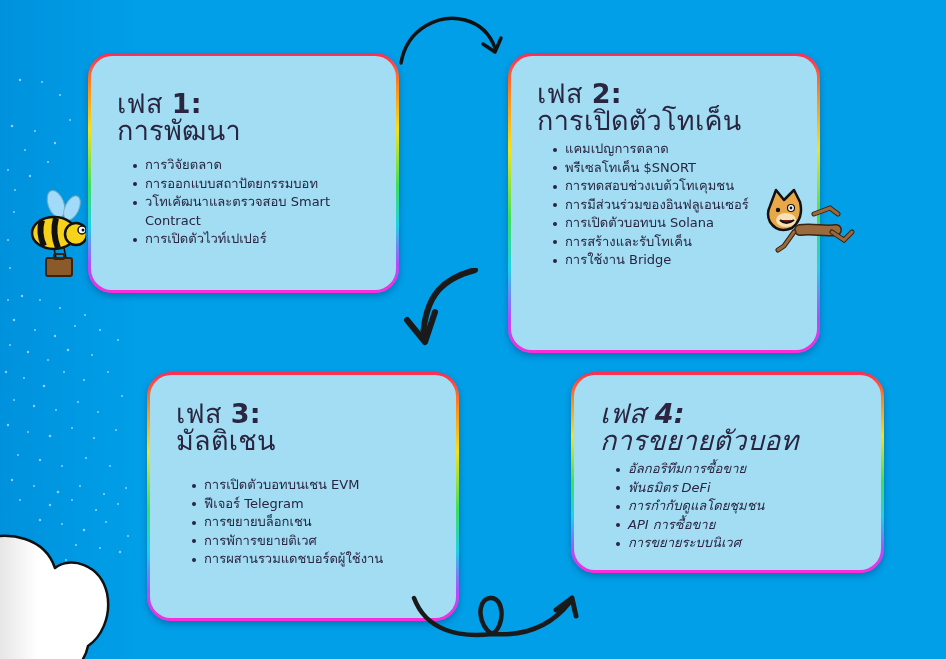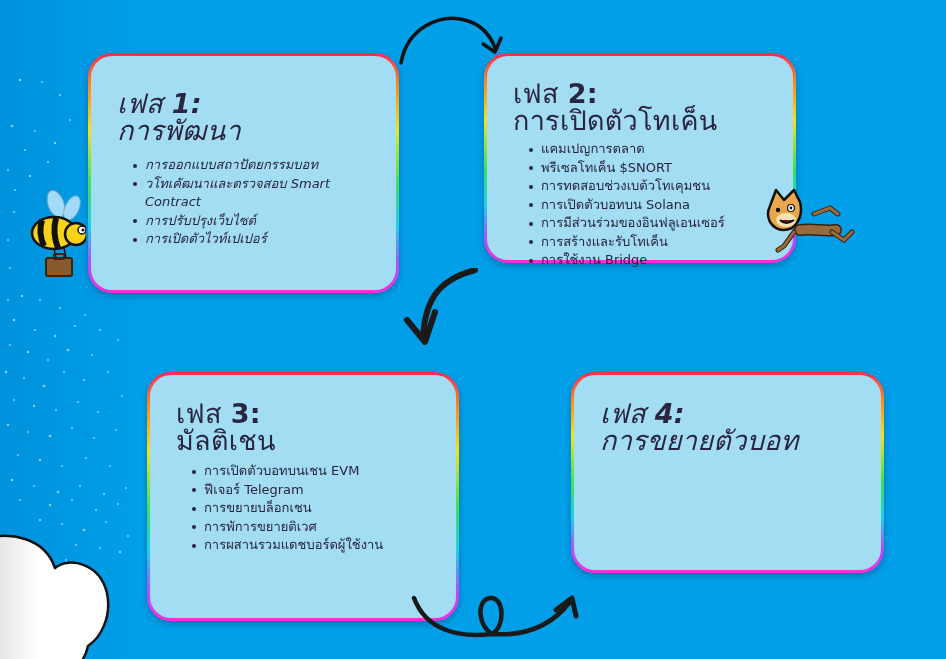--- a/index.html
+++ b/index.html
@@ -49,30 +49,30 @@
     padding-left: 14px;
     color: #2a2540;
   }
   .phase-list li::before {
     content: "";
     position: absolute; left: 2px; top: 7.5px;
     width: 4px; height: 4px; border-radius: 50%;
     background: #2a2540;
   }
   #box1 { left: 88px; top: 53px; width: 311px; height: 240px; }
-  #box2 { left: 484px; top: 53px; width: 312px; height: 210px; }
+  #box2 { left: 508px; top: 53px; width: 312px; height: 300px; }
   #box3 { left: 147px; top: 372px; width: 312px; height: 249px; }
   #box4 { left: 571px; top: 372px; width: 313px; height: 201px; }
-  #box1 .phase-inner { padding-top: 34px; font-style: italic; }
+  #box1 .phase-inner { padding-top: 34px; }
   #box2 .phase-inner { padding-top: 24px; }
   #box3 .phase-inner { padding-top: 25px; }
   #box4 .phase-inner { padding-top: 25px; font-style: italic; }
   #box1 .phase-list { margin-top: 12px; }
   #box2 .phase-list { margin-top: 6px; }
-  #box3 .phase-list { margin-top: 8px; }
+  #box3 .phase-list { margin-top: 22px; }
   #box4 .phase-list { margin-top: 6px; }
   .deco { position: absolute; }
 </style>
 </head>
 <body>
 
 <div class="bg-left"></div>
 
 <svg class="stars" viewBox="0 0 160 620">
   <g fill="#ffffff" opacity="0.55">
@@ -154,41 +154,41 @@
 </svg>
 
 <div class="phase-box" id="box1">
   <div class="phase-inner">
     <div class="phase-title">
       <span>เฟส</span>
       <span class="num">1:</span><br>
       <span>การพัฒนา</span>
     </div>
     <ul class="phase-list">
+      <li>การวิจัยตลาด</li>
       <li>การออกแบบสถาปัตยกรรมบอท</li>
       <li style="width:230px">วโทเคัฒนาและตรวจสอบ Smart Contract</li>
-      <li>การปรับปรุงเว็บไซต์</li>
       <li>การเปิดตัวไวท์เปเปอร์</li>
     </ul>
   </div>
 </div>
 
 <div class="phase-box" id="box2">
   <div class="phase-inner">
     <div class="phase-title">
       <span>เฟส</span>
       <span class="num">2:</span><br>
       <span>การเปิดตัวโทเค็น</span>
     </div>
     <ul class="phase-list">
       <li>แคมเปญการตลาด</li>
       <li>พรีเซลโทเค็น $SNORT</li>
       <li>การทดสอบช่วงเบต้วโทเคุมชน</li>
+      <li>การมีส่วนร่วมของอินฟลูเอนเซอร์</li>
       <li>การเปิดตัวบอทบน Solana</li>
-      <li>การมีส่วนร่วมของอินฟลูเอนเซอร์</li>
       <li>การสร้างและรับโทเค็น</li>
       <li>การใช้งาน Bridge</li>
     </ul>
   </div>
 </div>
 
 <div class="phase-box" id="box3">
   <div class="phase-inner">
     <div class="phase-title">
       <span>เฟส</span>
@@ -205,20 +205,27 @@
   </div>
 </div>
 
 <div class="phase-box" id="box4">
   <div class="phase-inner">
     <div class="phase-title">
       <span>เฟส</span>
       <span class="num">4:</span><br>
       <span>การขยายตัวบอท</span>
     </div>
+    <ul class="phase-list">
+      <li>อัลกอริทึมการซื้อขาย</li>
+      <li>พันธมิตร DeFi</li>
+      <li>การกำกับดูแลโดยชุมชน</li>
+      <li>API การซื้อขาย</li>
+      <li>การขยายระบบนิเวศ</li>
+    </ul>
   </div>
 </div>
 
 <svg class="deco" style="left:395px; top:8px; width:110px; height:60px;" viewBox="0 0 110 60">
   <path d="M6 55 C 12 20, 45 5, 70 12 C 85 16, 95 26, 100 40" fill="none" stroke="#111" stroke-width="3.5" stroke-linecap="round"></path>
   <path d="M88 36 L100 44 L106 30" fill="none" stroke="#111" stroke-width="3.5" stroke-linecap="round" stroke-linejoin="round"></path>
 </svg>
 
 <svg class="deco" style="left:395px; top:268px; width:90px; height:80px;" viewBox="0 0 90 80">
   <path d="M80 2 C 50 10, 30 25, 28 70" fill="none" stroke="#1a1a1a" stroke-width="6" stroke-linecap="round"></path>

